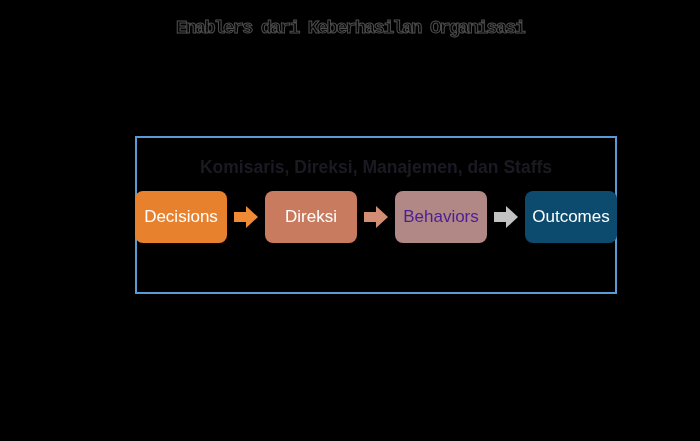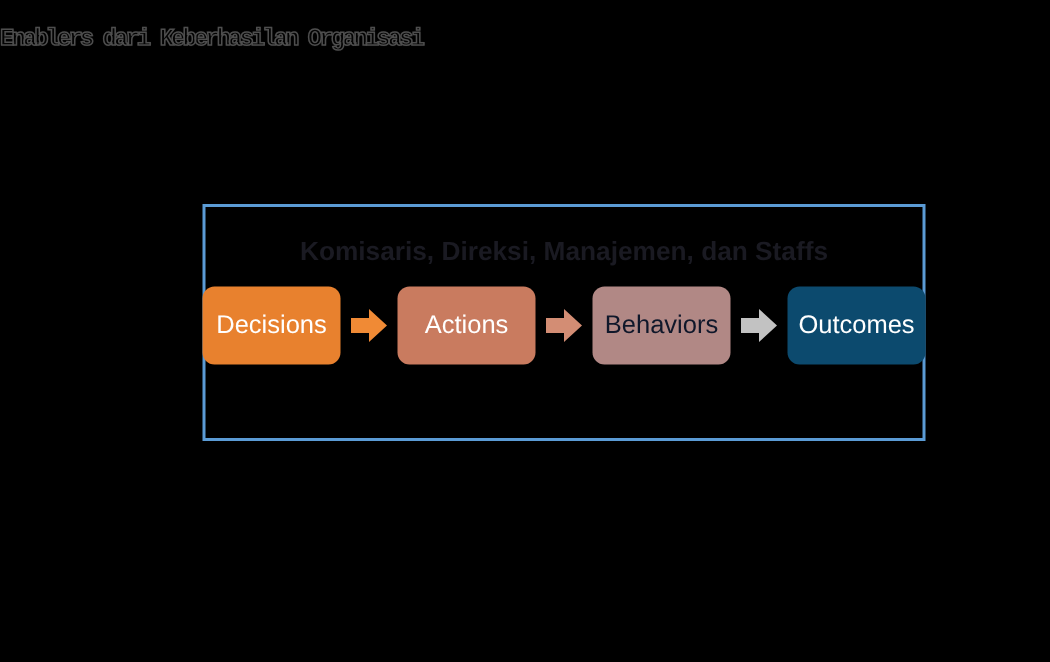--- a/index.html
+++ b/index.html
@@ -9,24 +9,24 @@
     font-family: "Liberation Sans", sans-serif;
     background: #000;
   }
 
   
   .slide-title {
     position: absolute;
     top: 17px;
     left: 0;
     width: 100%;
-    text-align: left;
+    text-align: center;
     font-family: "Liberation Mono", monospace;
     font-weight: bold;
-    font-size: 16px;
+    font-size: 19px;
     letter-spacing: -2px;
     color: #030303;
     -webkit-text-stroke: 1px #4e4e4e;
     text-shadow: 0 0 1px #3c3c3c;
     white-space: nowrap;
   }
 
   .diagram-panel {
     position: absolute;
     left: 135px;
@@ -95,29 +95,29 @@
   <div class="flow-row">
 
     <div class="flow-step" style="background-color: rgb(232, 129, 46); color: rgb(255, 255, 255);">Decisions</div>
 
     <div class="flow-arrow" style="color: rgb(240, 138, 53);">
       <svg width="24" height="22" viewBox="0 0 24 22" aria-hidden="true">
         <polygon points="0,6 12,6 12,0 24,11 12,22 12,16 0,16" fill="currentColor"></polygon>
       </svg>
     </div>
 
-    <div class="flow-step" style="background-color: rgb(201, 123, 95); color: rgb(255, 255, 255);">Actions</div>
+    <div class="flow-step" style="background-color: rgb(201, 123, 95); color: rgb(255, 255, 255);">Direksi</div>
 
     <div class="flow-arrow" style="color: rgb(211, 141, 116);">
       <svg width="24" height="22" viewBox="0 0 24 22" aria-hidden="true">
         <polygon points="0,6 12,6 12,0 24,11 12,22 12,16 0,16" fill="currentColor"></polygon>
       </svg>
     </div>
 
-    <div class="flow-step" style="background-color: rgb(177, 136, 133); color: #0f172a;">Behaviors</div>
+    <div class="flow-step" style="background-color: rgb(177, 136, 133); color: #4c1d95;">Behaviors</div>
 
     <div class="flow-arrow" style="color: rgb(194, 194, 194);">
       <svg width="24" height="22" viewBox="0 0 24 22" aria-hidden="true">
         <polygon points="0,6 12,6 12,0 24,11 12,22 12,16 0,16" fill="currentColor"></polygon>
       </svg>
     </div>
 
     <div class="flow-step" style="background-color: #0c4a6e; color: rgb(255, 255, 255);">Outcomes</div>
 
   </div>

